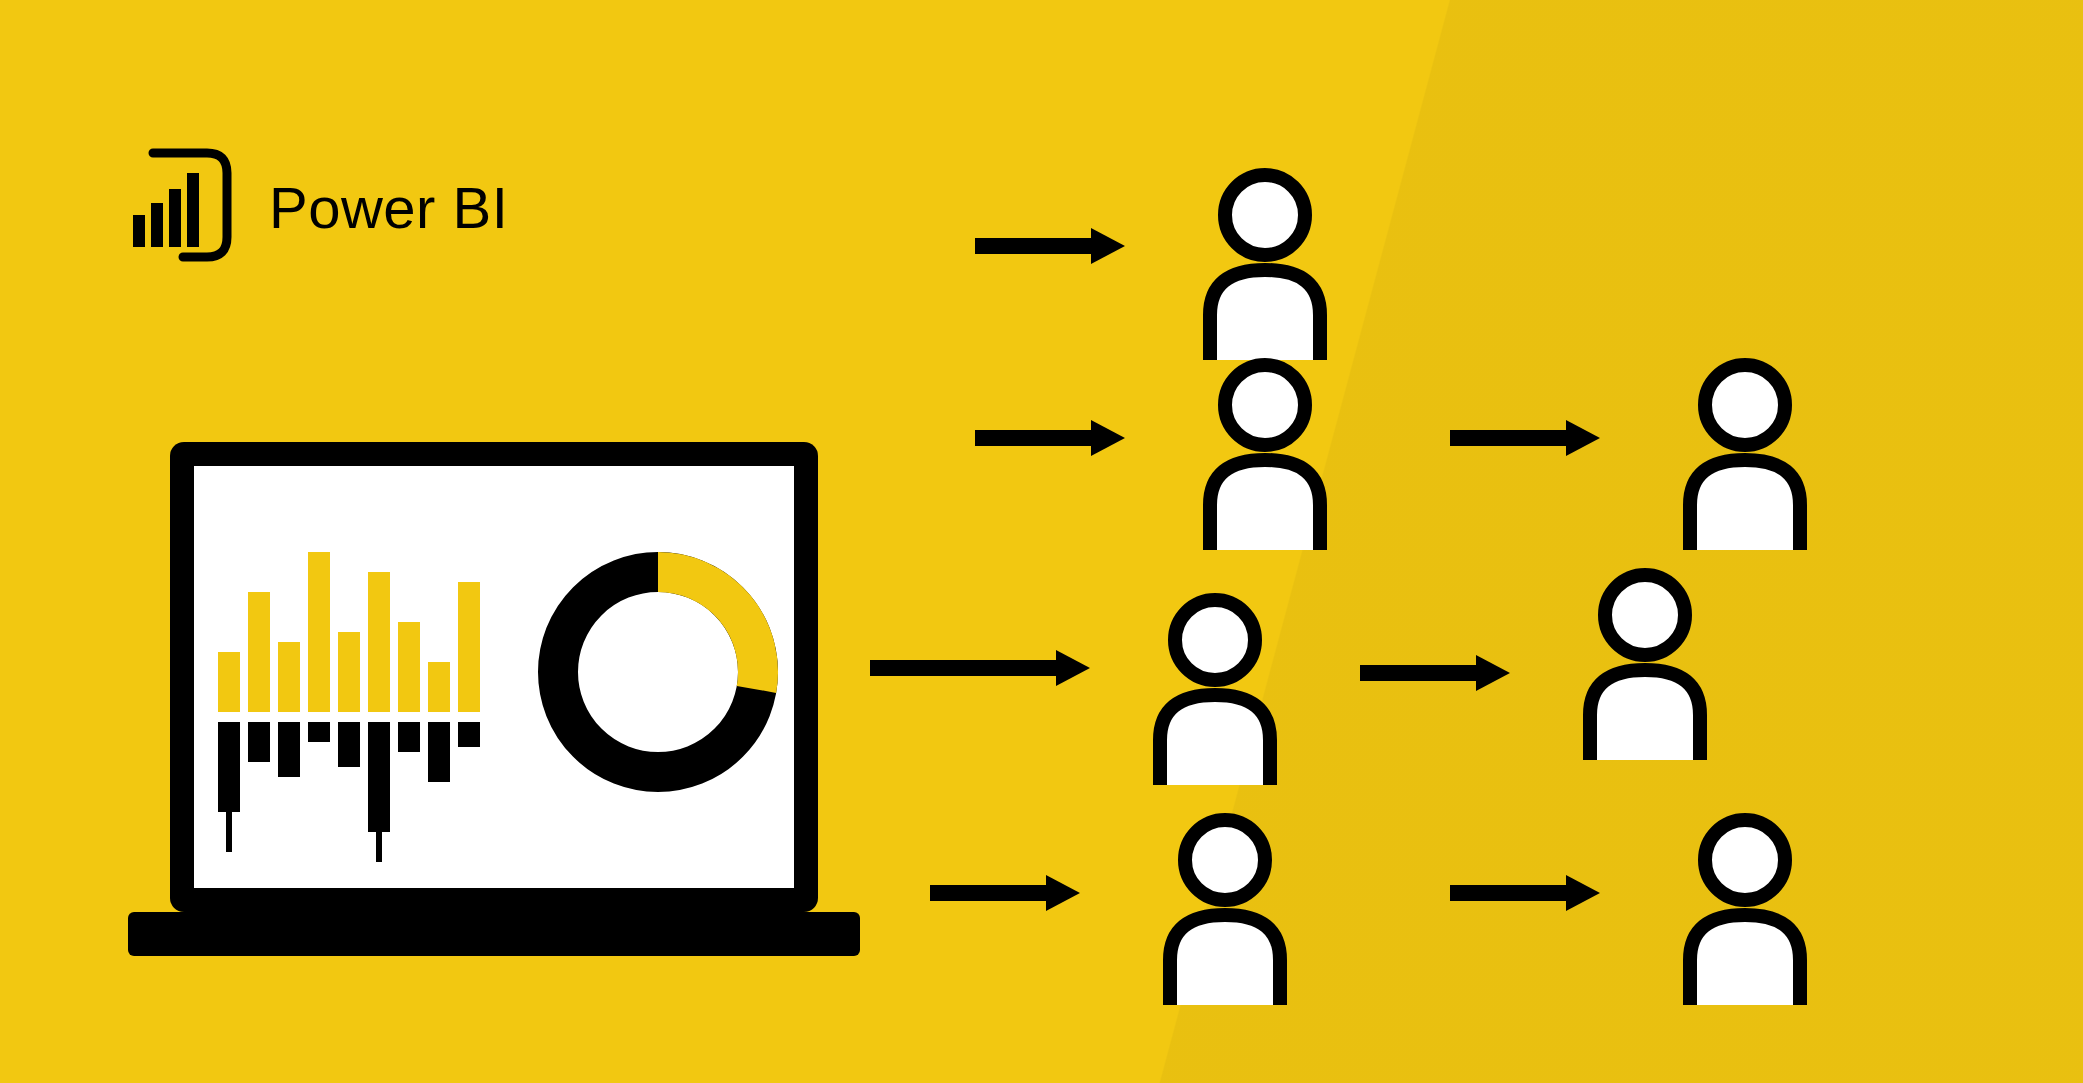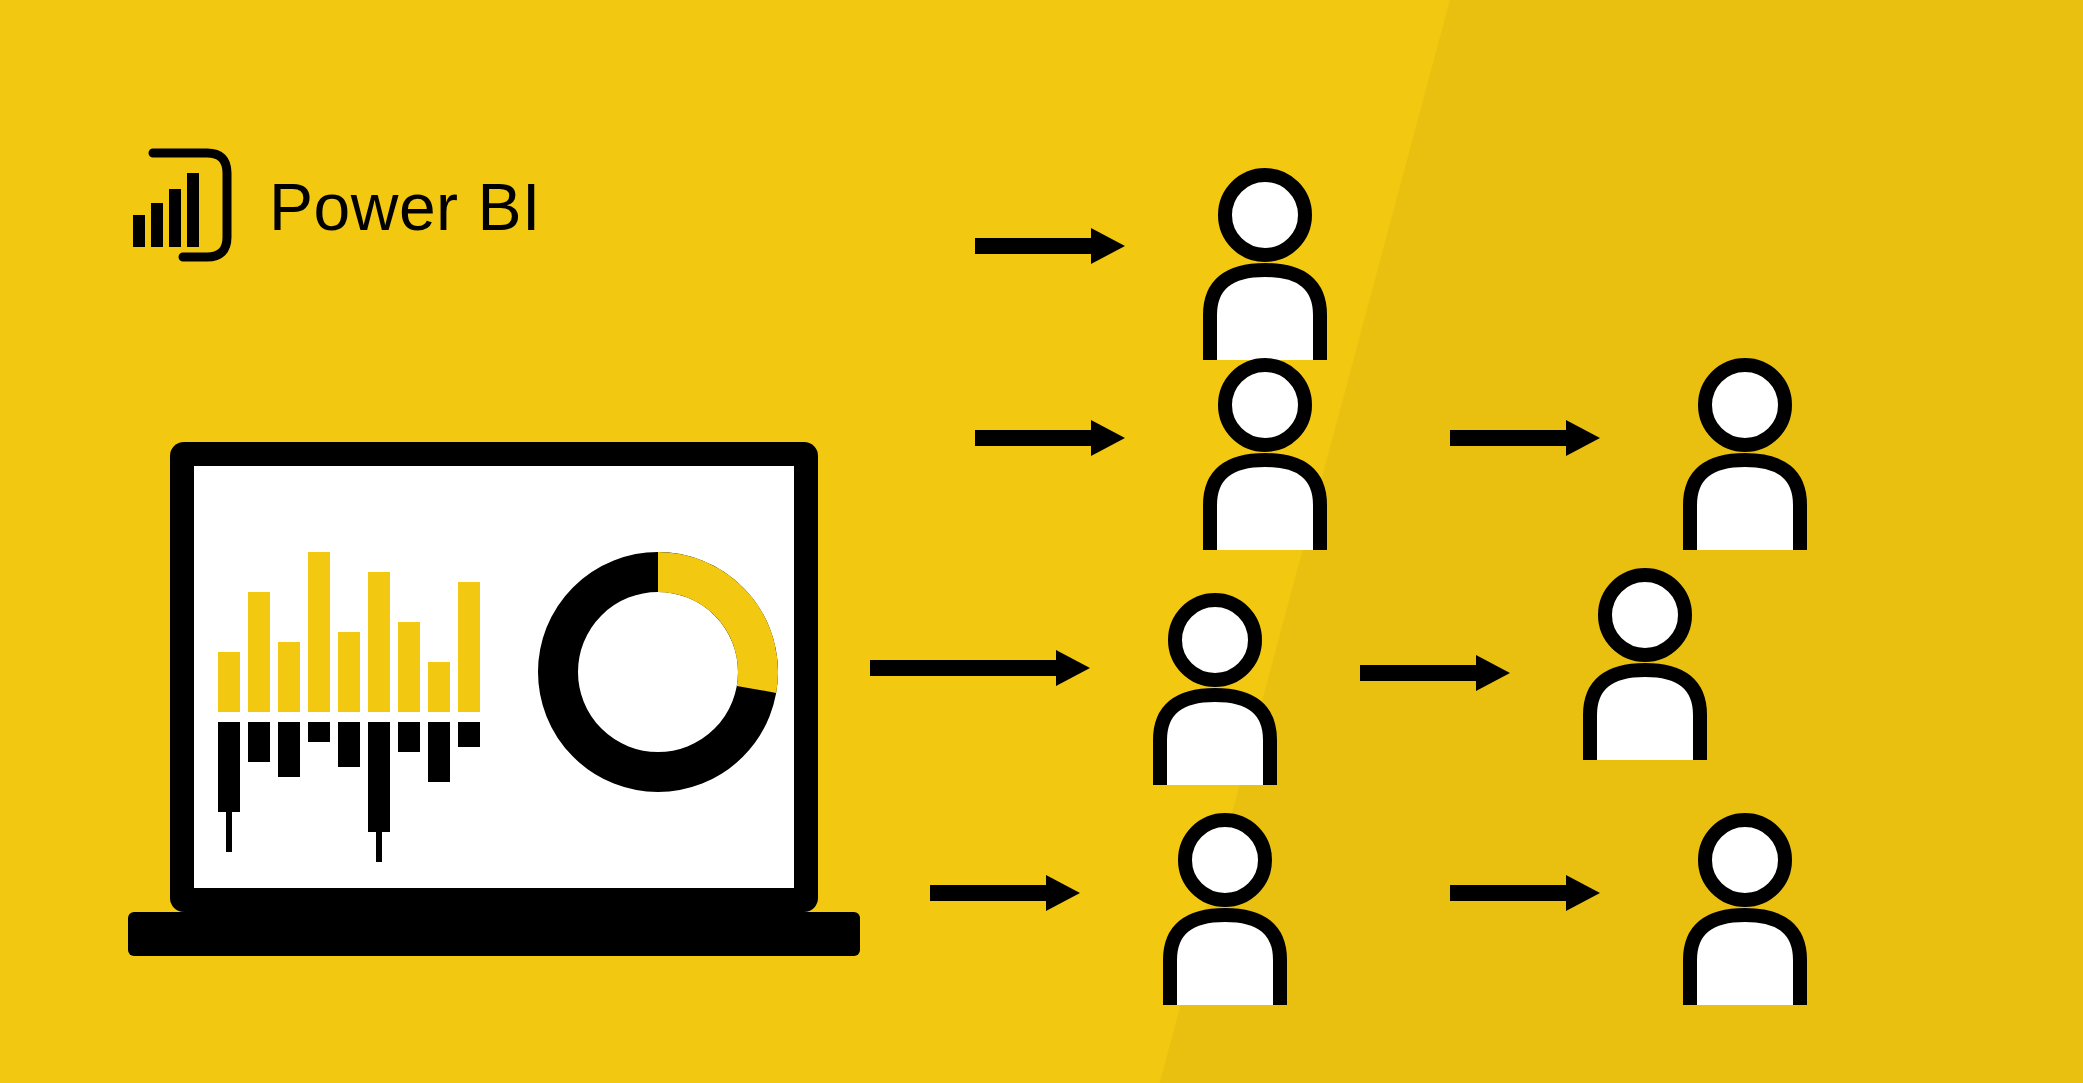--- a/index.html
+++ b/index.html
@@ -26,21 +26,21 @@
   }
   .logo-block {
     position: absolute;
     top: 145px;
     left: 115px;
     display: flex;
     align-items: center;
     gap: 34px;
   }
   .logo-text {
-    font-size: 66px;
+    font-size: 58px;
     font-weight: 300;
     color: #000;
     letter-spacing: 0.5px;
   }
   .laptop {
     position: absolute;
     top: 442px;
     left: 128px;
     width: 760px;
     height: 558px;

